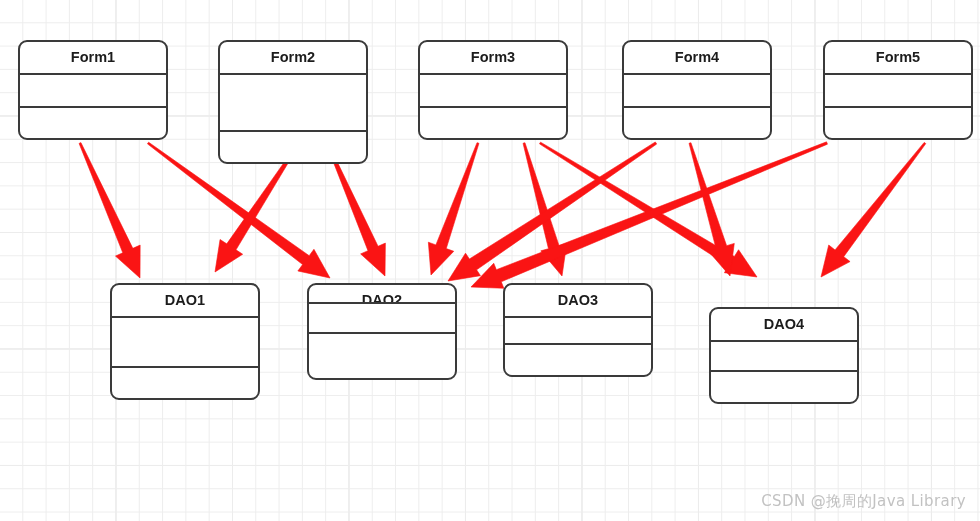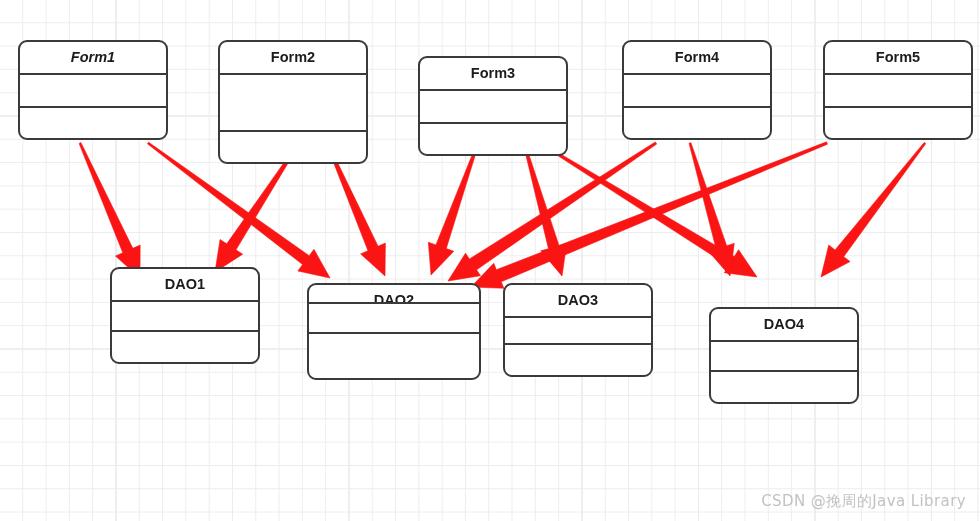--- a/index.html
+++ b/index.html
@@ -91,57 +91,57 @@
       <polygon points="326.08,143.40 367.97,250.70 360.63,253.90 385.00,276.00 385.38,243.10 378.05,246.30 327.92,142.60" fill="#fa1414" stroke="#fa1414" stroke-width="0.6" stroke-linejoin="miter"></polygon>
       <polygon points="477.06,142.66 435.88,244.89 428.35,242.21 431.00,275.00 453.78,251.27 446.24,248.58 478.94,143.34" fill="#fa1414" stroke="#fa1414" stroke-width="0.6" stroke-linejoin="miter"></polygon>
       <polygon points="523.04,143.27 548.47,248.67 540.78,250.86 562.00,276.00 566.74,243.45 559.05,245.64 524.96,142.73" fill="#fa1414" stroke="#fa1414" stroke-width="0.6" stroke-linejoin="miter"></polygon>
       <polygon points="539.47,143.85 728.58,265.92 724.38,272.72 757.00,277.00 738.57,249.75 734.36,256.56 540.53,142.15" fill="#fa1414" stroke="#fa1414" stroke-width="0.6" stroke-linejoin="miter"></polygon>
       <polygon points="655.31,141.96 469.40,259.00 465.53,253.17 448.00,281.00 480.46,275.66 476.59,269.83 656.69,144.04" fill="#fa1414" stroke="#fa1414" stroke-width="0.6" stroke-linejoin="miter"></polygon>
       <polygon points="689.04,143.29 716.09,248.86 708.43,251.16 730.00,276.00 734.29,243.38 726.63,245.69 690.96,142.71" fill="#fa1414" stroke="#fa1414" stroke-width="0.6" stroke-linejoin="miter"></polygon>
       <polygon points="826.53,141.84 496.37,269.72 493.75,263.24 471.00,287.00 503.87,288.27 501.25,281.78 827.47,144.16" fill="#fa1414" stroke="#fa1414" stroke-width="0.6" stroke-linejoin="miter"></polygon>
       <polygon points="924.21,142.39 835.05,249.93 828.73,245.02 821.00,277.00 850.06,261.58 843.74,256.67 925.79,143.61" fill="#fa1414" stroke="#fa1414" stroke-width="0.6" stroke-linejoin="miter"></polygon>
     </svg>
 
-  <div class="uml-box" id="box-form1" style="left: 18px; top: 40px; width: 150px; height: 100px; font-style: italic;">
+  <div class="uml-box" id="box-form1" style="left: 18px; top: 40px; width: 150px; height: 100px;">
     <div class="uml-title">Form1</div>
     <div class="uml-row-mid"></div>
     <div class="uml-row-bot"></div>
   </div>
 
   <div class="uml-box" id="box-form2" style="left: 218px; top: 40px; width: 150px; height: 124px;">
     <div class="uml-title">Form2</div>
     <div class="uml-row-mid"></div>
     <div class="uml-row-bot"></div>
   </div>
 
-  <div class="uml-box" id="box-form3" style="left: 418px; top: 56px; width: 150px; height: 100px;">
+  <div class="uml-box" id="box-form3" style="left: 418px; top: 40px; width: 150px; height: 100px;">
     <div class="uml-title">Form3</div>
     <div class="uml-row-mid"></div>
     <div class="uml-row-bot"></div>
   </div>
 
   <div class="uml-box" id="box-form4" style="left: 622px; top: 40px; width: 150px; height: 100px; justify-content: flex-end;">
     <div class="uml-title">Form4</div>
     <div class="uml-row-mid"></div>
     <div class="uml-row-bot"></div>
   </div>
 
   <div class="uml-box" id="box-form5" style="left: 823px; top: 40px; width: 150px; height: 100px;">
     <div class="uml-title">Form5</div>
     <div class="uml-row-mid"></div>
     <div class="uml-row-bot"></div>
   </div>
 
-  <div class="uml-box" id="box-dao1" style="left: 110px; top: 267px; width: 150px; height: 97px;">
+  <div class="uml-box" id="box-dao1" style="left: 110px; top: 283px; width: 150px; height: 117px;">
     <div class="uml-title">DAO1</div>
     <div class="uml-row-mid"></div>
     <div class="uml-row-bot"></div>
   </div>
 
-  <div class="uml-box" id="box-dao2" style="left: 307px; top: 283px; width: 174px; height: 97px; gap: 28px;">
+  <div class="uml-box" id="box-dao2" style="left: 307px; top: 283px; width: 150px; height: 97px; gap: 28px;">
     <div class="uml-title">DAO2</div>
     <div class="uml-row-mid"></div>
     <div class="uml-row-bot"></div>
   </div>
 
   <div class="uml-box" id="box-dao3" style="left: 503px; top: 283px; width: 150px; height: 94px;">
     <div class="uml-title">DAO3</div>
     <div class="uml-row-mid"></div>
     <div class="uml-row-bot"></div>
   </div>

